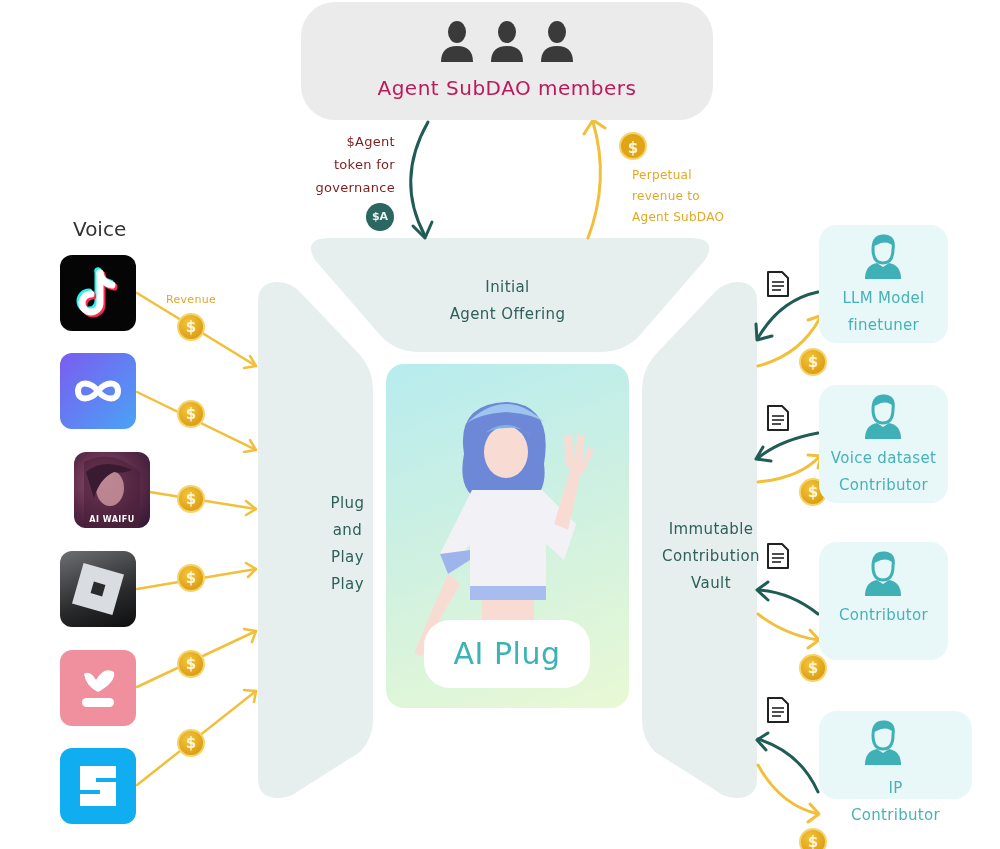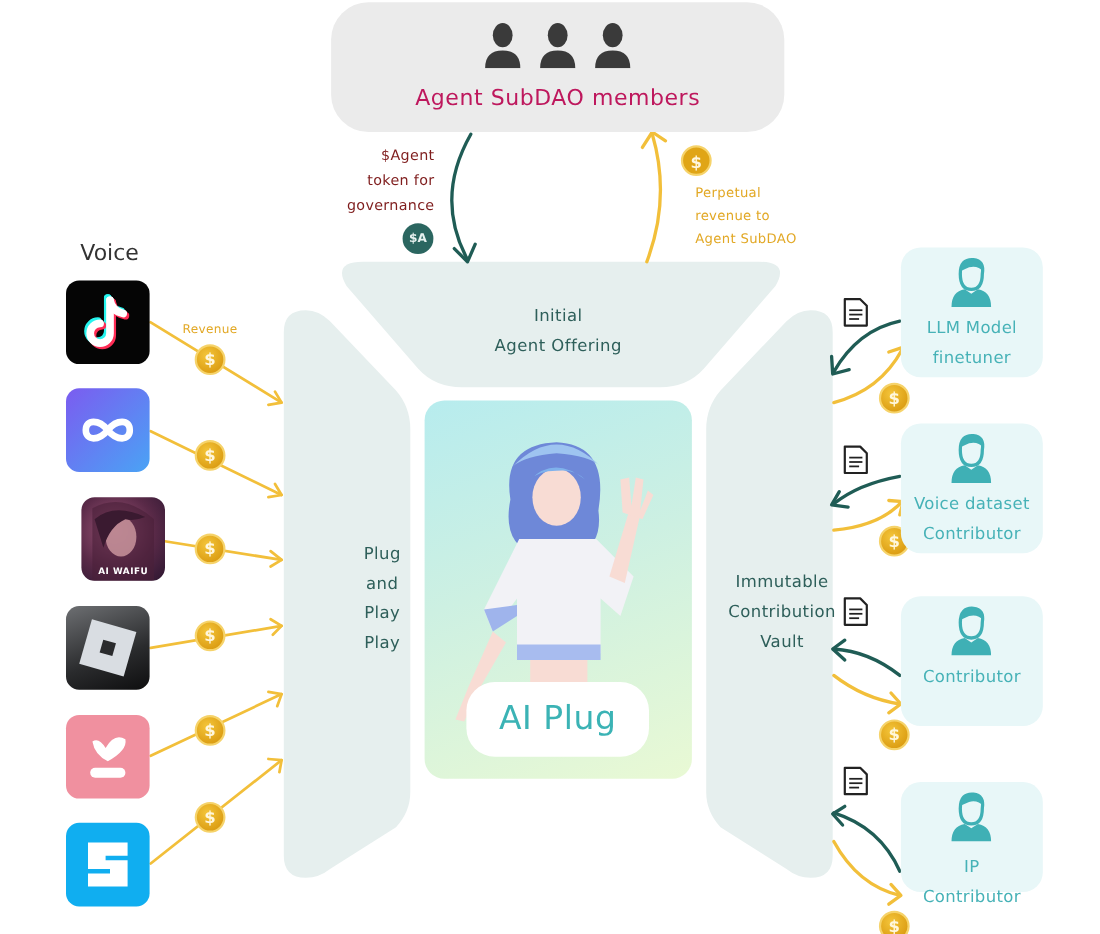--- a/index.html
+++ b/index.html
@@ -316,21 +316,21 @@
 <div class="abs contrib" style="top:542px;">
   <svg class="person" width="40" height="46" viewBox="0 0 40 46">
       <path d="M10 16 Q10 2 22 3 Q32 4 30 16 Q30 30 20 30 Q10 30 10 16 Z" fill="none" stroke="#3fb0b5" stroke-width="3"></path>
       <path d="M9 14 Q12 2 24 3 Q33 6 31 14 Q26 8 18 10 Z" fill="#3fb0b5"></path>
       <path d="M2 46 Q2 32 14 30 L20 34 L26 30 Q38 32 38 46 Z" fill="#3fb0b5"></path>
     </svg>
   <div class="contrib-label">
     <div>Contributor</div>
   </div>
 </div>
-<div class="abs contrib" style="top:711px; height:100px;">
+<div class="abs contrib" style="top:711px; height:88px;padding-left:24px;">
   <svg class="person" width="40" height="46" viewBox="0 0 40 46">
       <path d="M10 16 Q10 2 22 3 Q32 4 30 16 Q30 30 20 30 Q10 30 10 16 Z" fill="none" stroke="#3fb0b5" stroke-width="3"></path>
       <path d="M9 14 Q12 2 24 3 Q33 6 31 14 Q26 8 18 10 Z" fill="#3fb0b5"></path>
       <path d="M2 46 Q2 32 14 30 L20 34 L26 30 Q38 32 38 46 Z" fill="#3fb0b5"></path>
     </svg>
   <div class="contrib-label" style="top:64px;">
     <div>IP</div>
     <div>Contributor</div>
   </div>
 </div>

